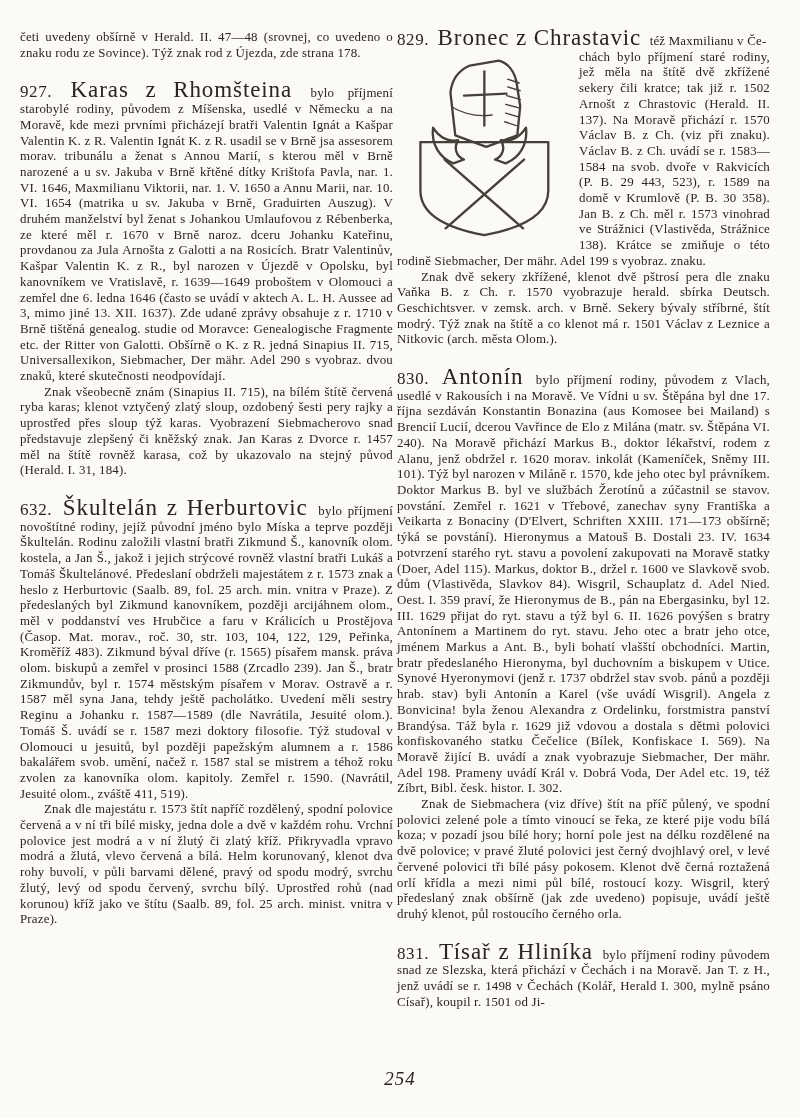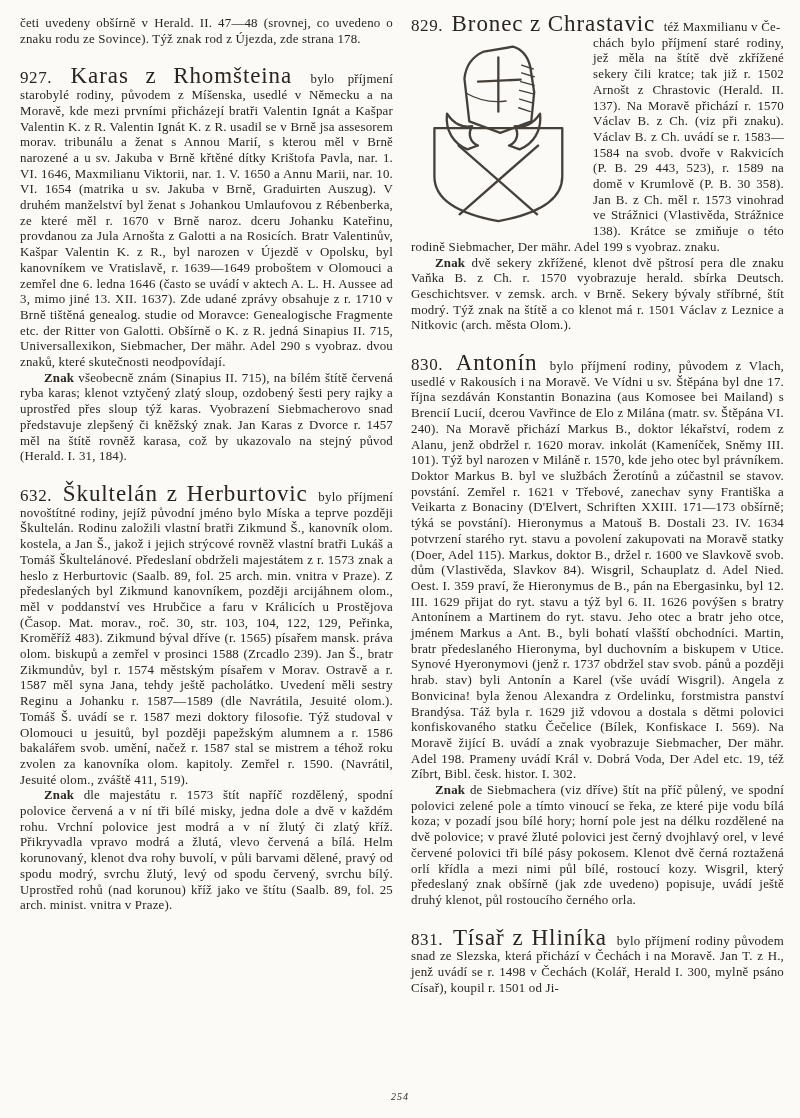--- a/index.html
+++ b/index.html
@@ -6,23 +6,23 @@
   html, body { margin: 0; padding: 0; }
   body {
     width: 800px; height: 1118px;
     background: #fbfaf6;
     color: #2a2520;
     font-family: "Liberation Serif", "DejaVu Serif", serif;
     position: relative;
     overflow: hidden;
   }
   .page {
-    padding: 16px 16px 0 20px;
+    padding: 30px 16px 0 20px;
     display: flex;
-    gap: 18px;
+    gap: 4px;
   }
   .col {
     width: 373px;
     font-size: 12.9px;
     line-height: 15.7px;
     text-align: justify;
     letter-spacing: 0.2px;
   }
   p.para { margin: 0; }
   .entry { margin-top: 21px; }
@@ -31,35 +31,35 @@
     letter-spacing: 0.6px;
     white-space: nowrap;
   }
   .entry-name {
     font-size: 23px;
     letter-spacing: 0.9px;
     margin: 0 5px 0 5px;
     white-space: nowrap;
   }
   .znak { text-indent: 24px; margin-top: 9px; }
-  .znak-label { font-weight: bold; margin-top: 27px; }
+  .znak-label { font-weight: normal; margin-top: 27px; }
   .coa-float {
     float: left;
     width: 172px;
     margin: 2px 10px 4px 0;
   }
   .coa-float svg { display: block; }
   .coa-stroke { fill: none; stroke: #46403a; stroke-width: 2.4; stroke-linejoin: round; stroke-linecap: round; }
   .coa-thin   { fill: none; stroke: #46403a; stroke-width: 1.4; stroke-linecap: round; }
   .page-number {
     position: absolute;
-    bottom: 16px; left: 0; right: 0;
+    bottom: 28px; left: 0; right: 0;
     text-align: center;
     font-style: italic;
-    font-size: 10px;
+    font-size: 19px;
     letter-spacing: 1px;
   }
 </style>
 </head>
 <body>
 
 <div class="page">
 
   <div class="col">
 

